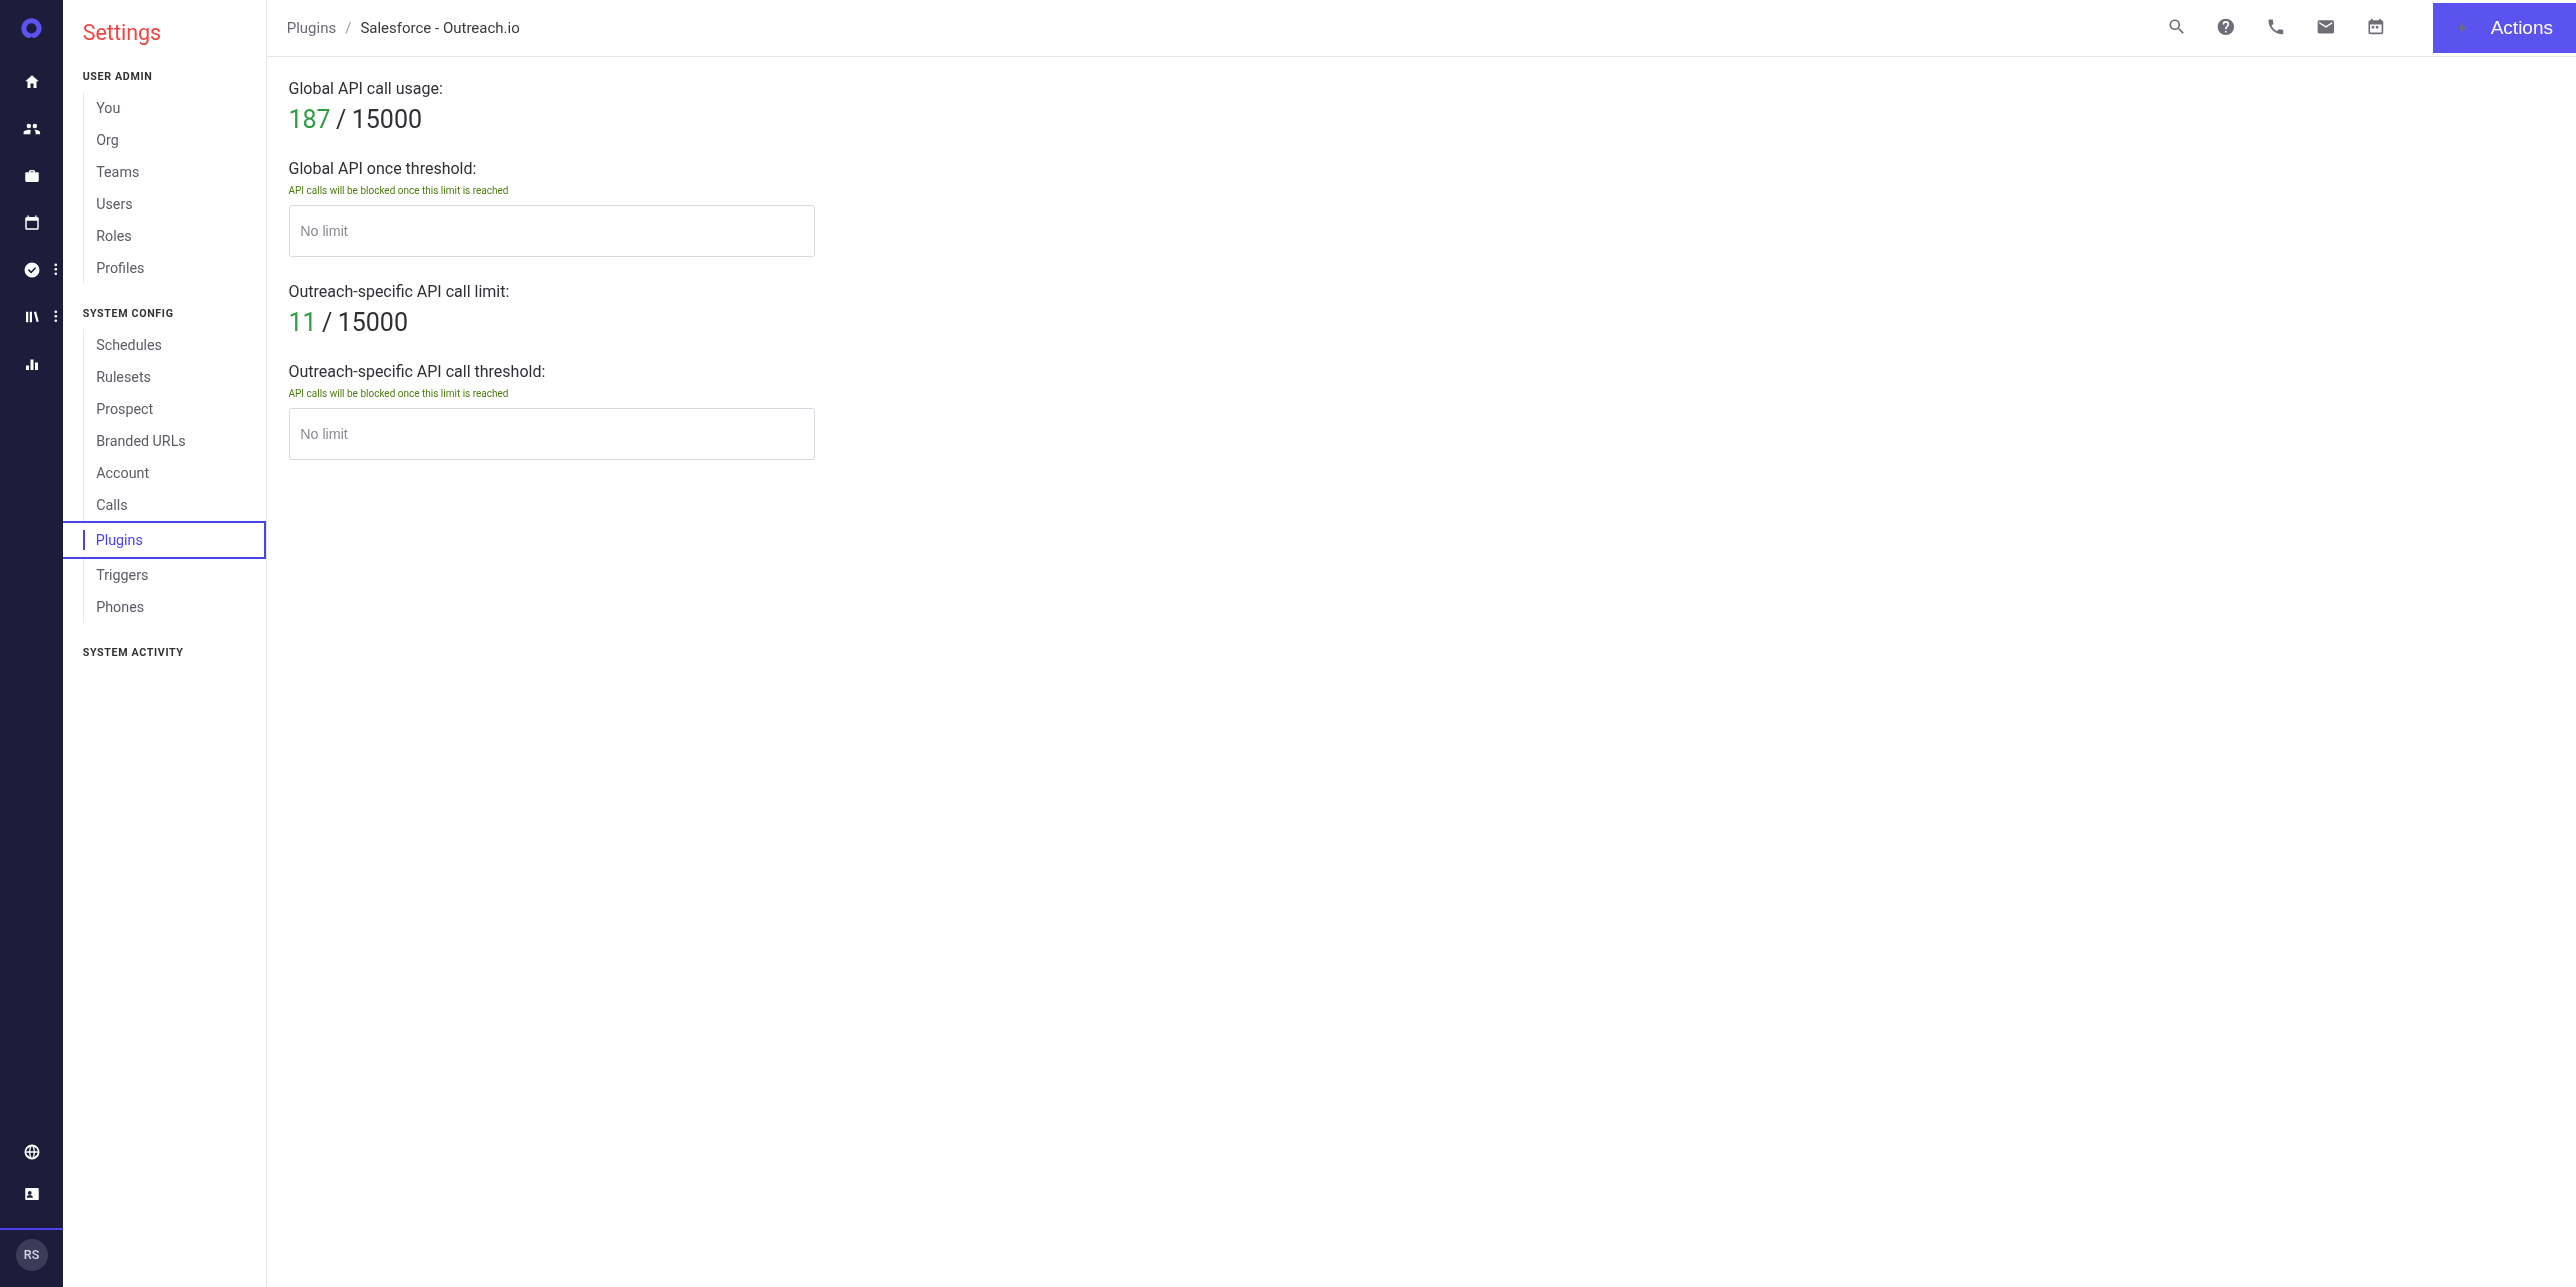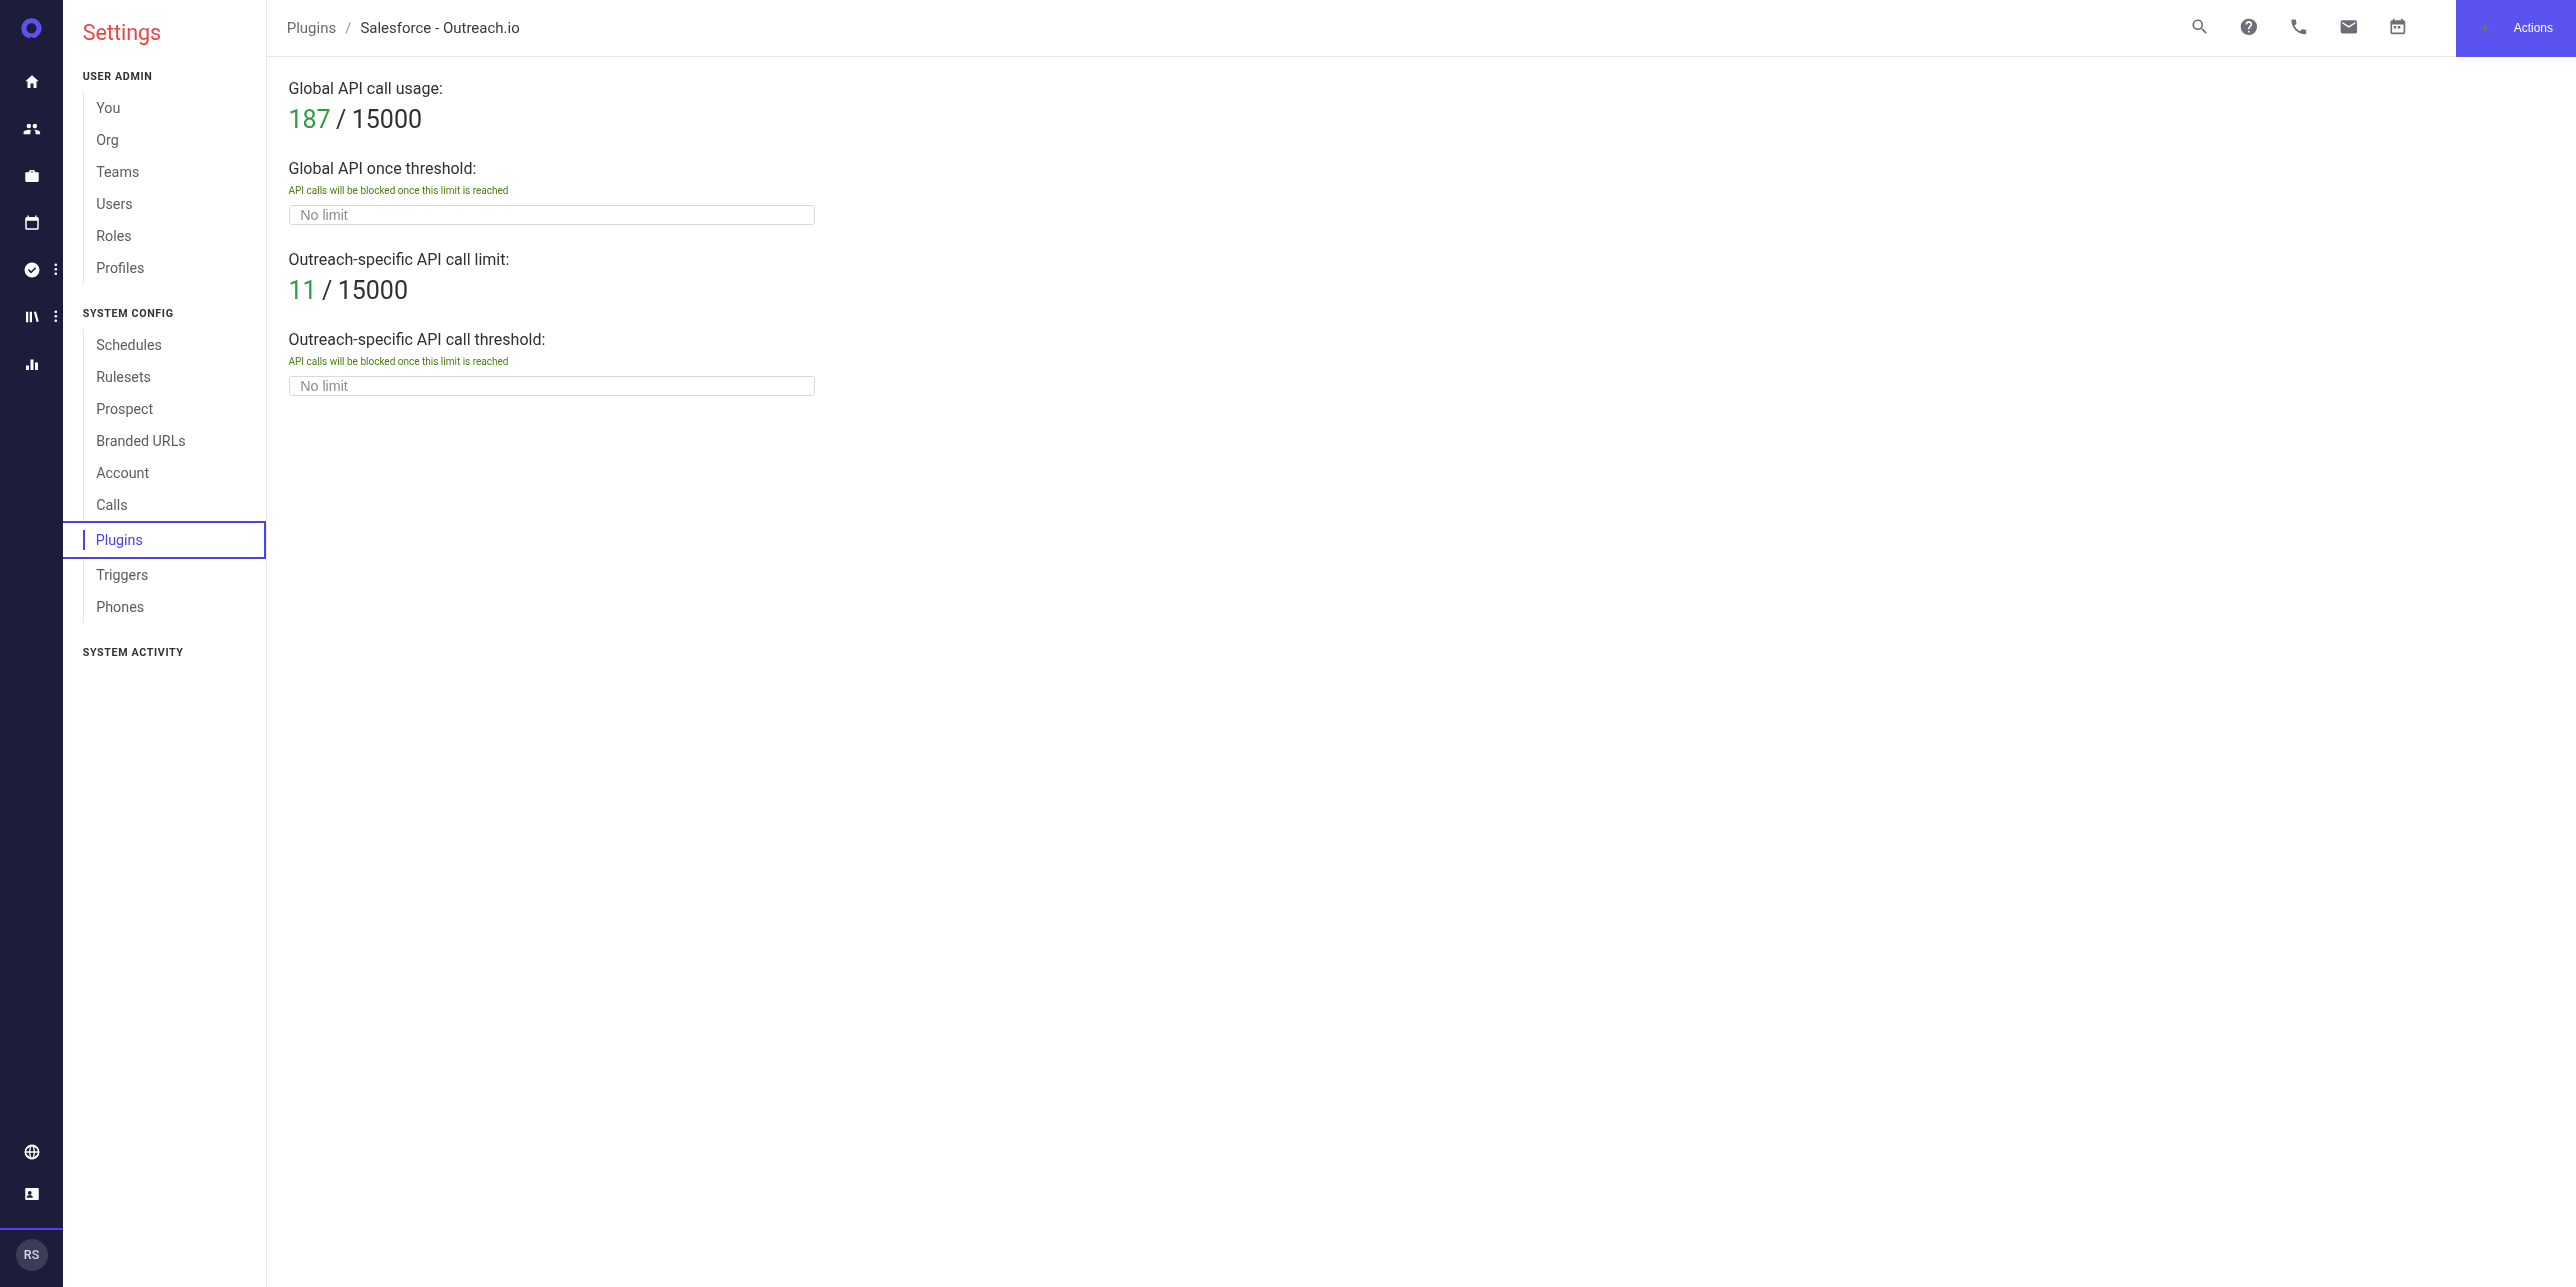--- a/index.html
+++ b/index.html
@@ -70,22 +70,22 @@
     align-items: center;
     padding: 0 0 0 19.7px;
     border-bottom: 0.9px solid #e6e7ed;
   }
   .breadcrumb { font-size: 15px; color: #3a3a3a; display: flex; align-items: center; gap: 9px; }
   .breadcrumb .sep { color: #9b9ba6; }
   .breadcrumb .root { color: #6b6b76; }
   .top-icons { margin-left: auto; display: flex; align-items: center; gap: 30px; padding-right: 0; }
   .top-icons svg { fill: #6e6e78; }
   .actions-btn {
-    background: #5b53f0; color: #fff; height: 57px; padding: 0 23px;
-    display: flex; align-items: center; gap: 22px; font-size: 12px;
+    background: #5b53f0; color: #fff; height: 50px; padding: 0 23px;
+    display: flex; align-items: center; gap: 22px; font-size: 19px;
     border: none; cursor: pointer; margin-left: 18px;
   }
 
   
   .tabsbar {
     height: 48px; background: #f8f8fa; border-bottom: 0.9px solid #e6e7ed;
     display: flex; align-items: stretch; padding-left: 16px;
   }
   .tab {
     padding: 0 9px;
@@ -117,21 +117,21 @@
   .divider { width:0.9px; height:27px; background:#e1e2ea; }
 
   
   .content { padding: 21.5px 21.5px; }
   .block { margin-bottom: 25px; }
   .label-row { font-size: 16px; color: #2f2f35; margin-bottom: 7.2px; }
   .usage { font-size: 25px; color: #2f2f35; display:flex; align-items:center; gap:5.4px; }
   .usage .used { color: #2e9d44; }
   .sublabel { font-size: 10px; color: #4d7c0f; margin-top: 1.8px; margin-bottom: 9px; }
   .limit-input {
-    width: 526px; height: 20px; border: 0.9px solid #d7d8e0; border-radius: 2.7px;
+    width: 526px; height: 52px; border: 0.9px solid #d7d8e0; border-radius: 2.7px;
     padding: 0 10.7px; font-size: 14.3px; color: #2f2f35;
   }
   .limit-input::placeholder { color: #8b8b94; }
 
 </style>
 </head>
 <body>
 
 <nav class="rail">
   <div class="logo">

